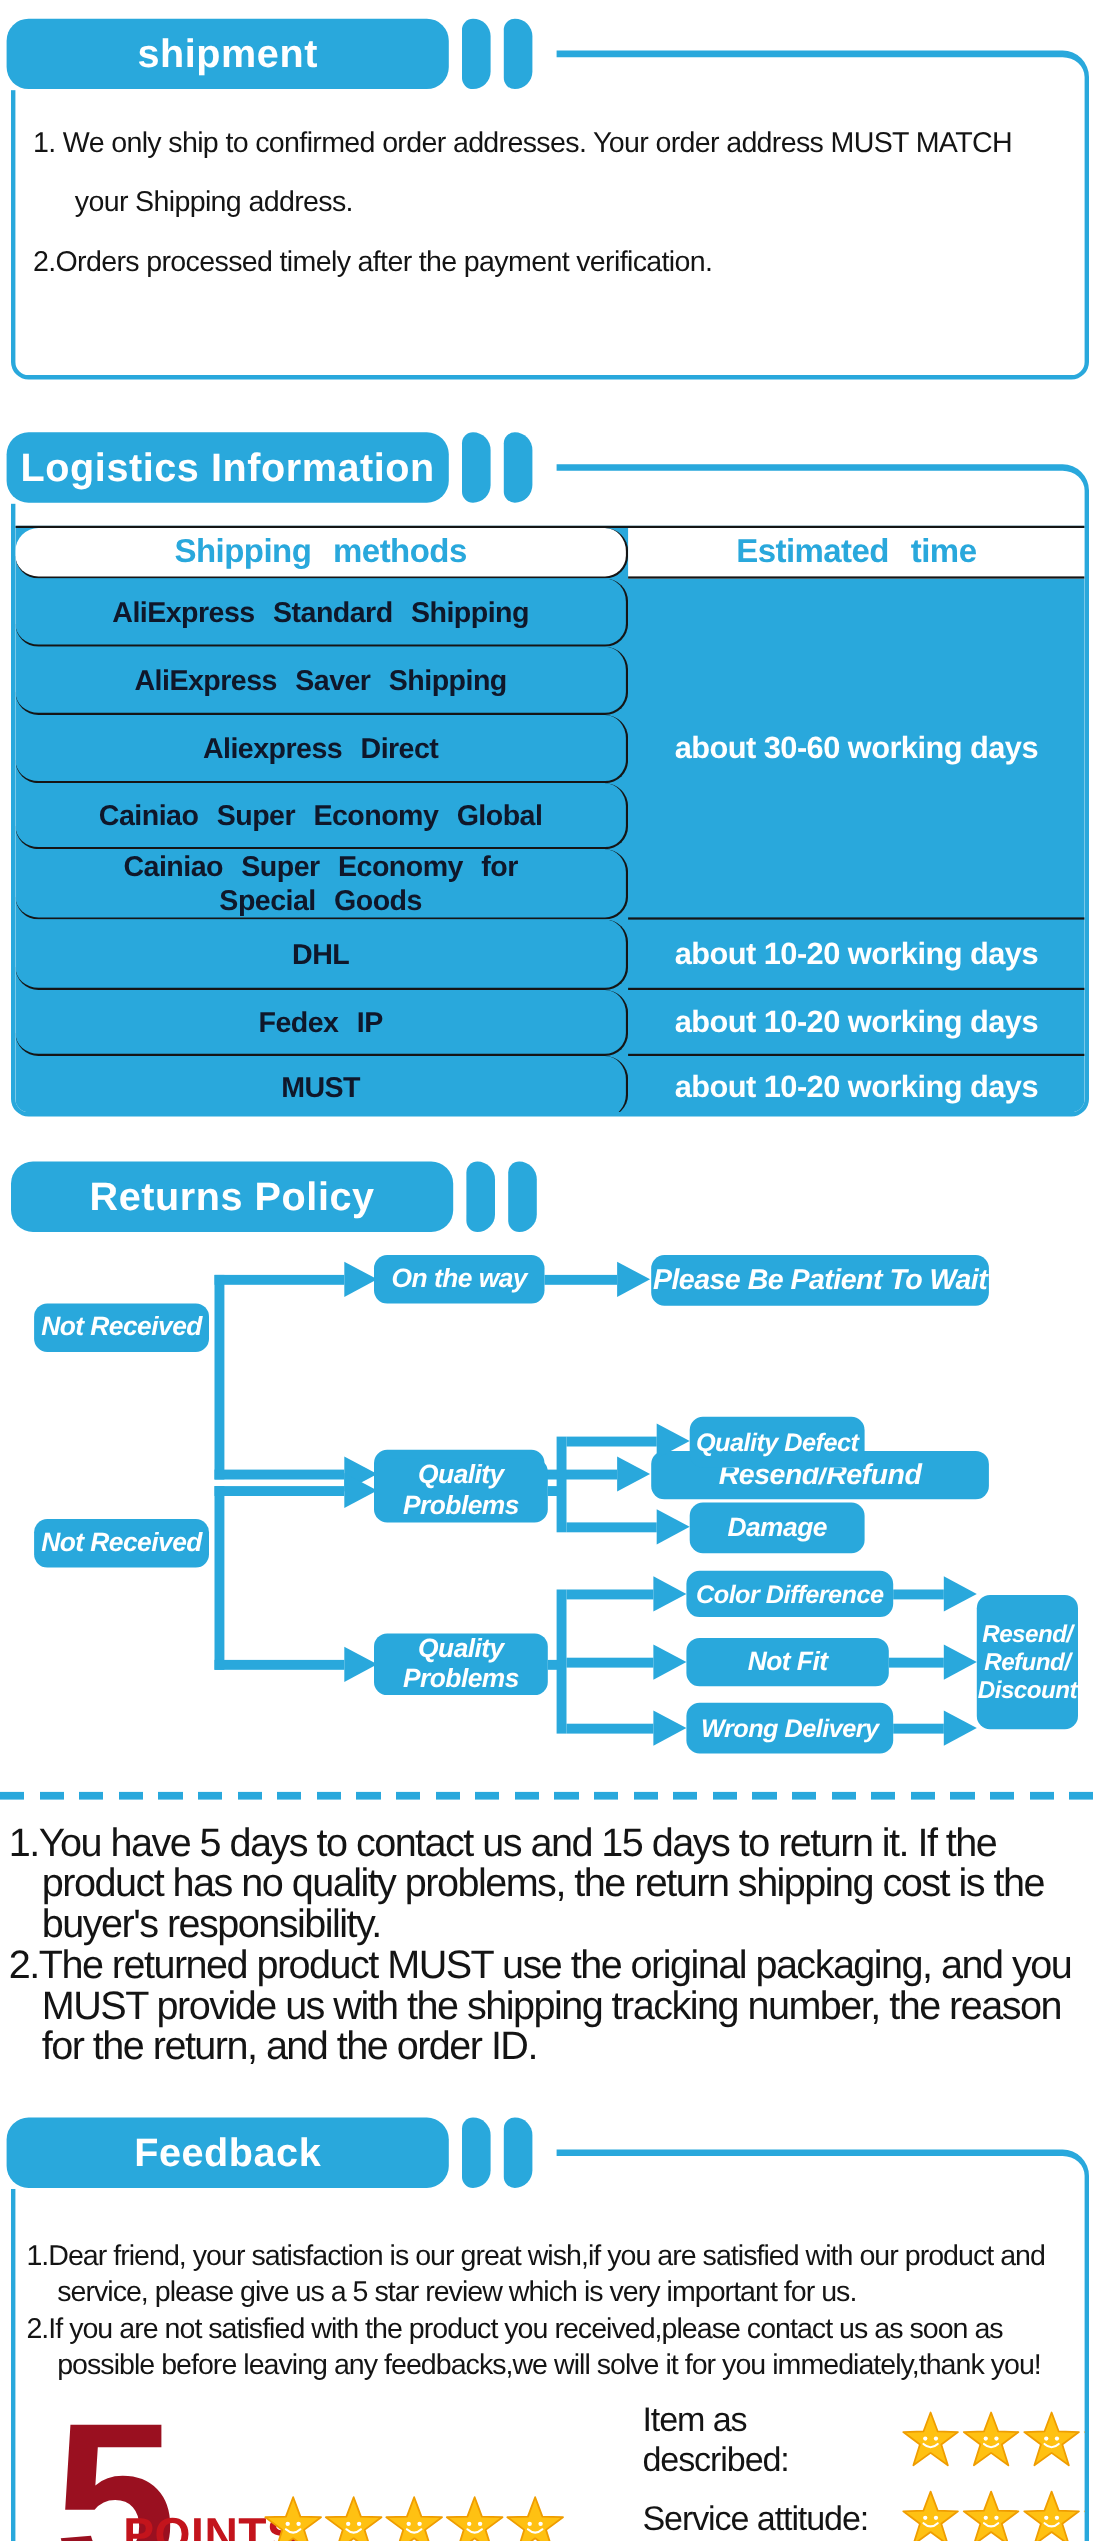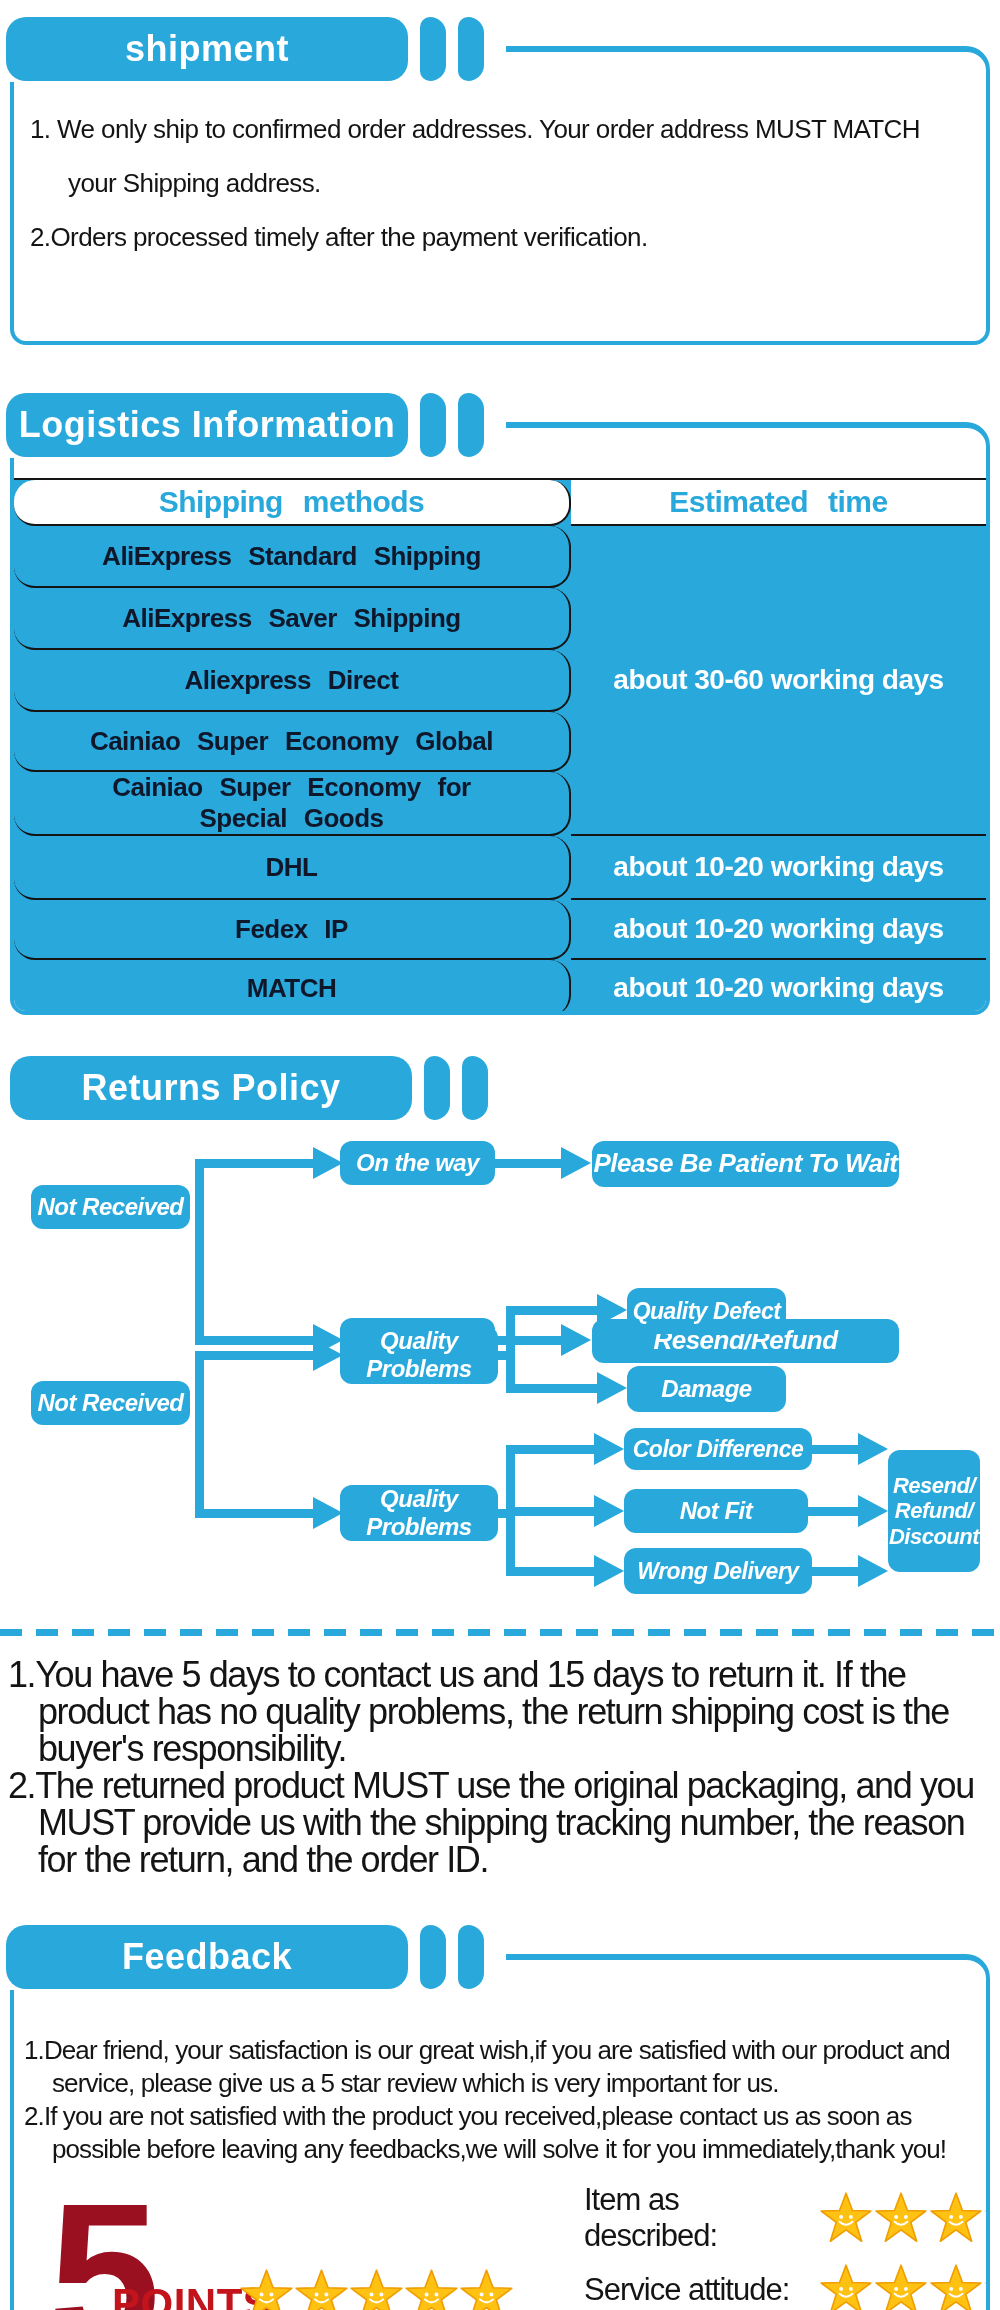--- a/index.html
+++ b/index.html
@@ -180,21 +180,21 @@
       <div class="cell method colL bb" style="grid-area:4/1">Aliexpress Direct</div>
       <div class="cell method colL bb" style="grid-area:5/1">Cainiao Super Economy Global</div>
       <div class="cell method colL bb pre" style="grid-area:6/1">Cainiao Super Economy for
 Special Goods</div>
       <div class="cell time bb" style="grid-area:2/2/7/3">about 30-60 working days</div>
 
       <div class="cell method colL bb" style="grid-area:7/1">DHL</div>
       <div class="cell time bb" style="grid-area:7/2">about 10-20 working days</div>
       <div class="cell method colL bb" style="grid-area:8/1">Fedex IP</div>
       <div class="cell time bb" style="grid-area:8/2">about 10-20 working days</div>
-      <div class="cell method colL" style="grid-area:9/1">MATCH</div>
+      <div class="cell method colL" style="grid-area:9/1">MUST</div>
       <div class="cell time" style="grid-area:9/2">about 10-20 working days</div>
     </div>
   </div>
 </div>
 
 <div class="hdr-static" id="returns-header">
   <div class="pill">Returns Policy</div>
   <div class="hbar"></div>
   <div class="hbar"></div>
 </div>

